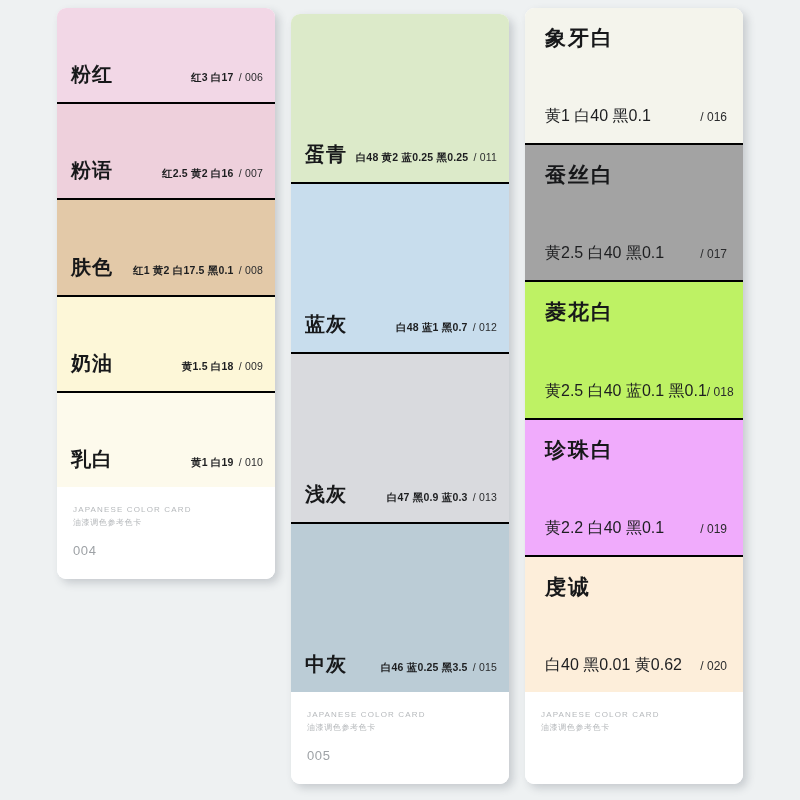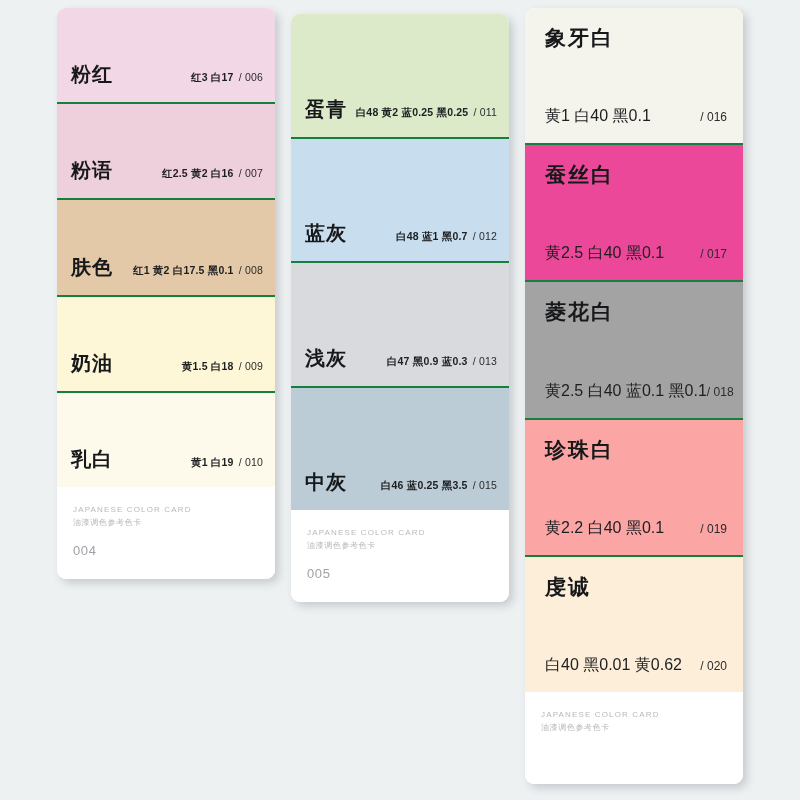--- a/index.html
+++ b/index.html
@@ -28,32 +28,32 @@
     position: relative;
     width: 218px;
     background: #ffffff;
     border-radius: 9px;
     box-shadow: 4px 4px 9px rgba(60,70,80,0.22);
     overflow: hidden;
     display: flex;
     flex-direction: column;
   }
   .card.col1 { margin-top: 0px;  height: 571px; }
-  .card.col2 { margin-top: 6px;  height: 588px; }
+  .card.col2 { margin-top: 6px;  height: 770px; }
   .card.col3 { margin-top: 0px;  height: 776px; }
 
   .swatches {
     display: flex;
     flex-direction: column;
     flex: 1 1 auto;
   }
   .swatch {
     position: relative;
     flex: 1 1 0;
-    border-bottom: 2px solid #15803d;
+    border-bottom: 2px solid #000000;
     box-sizing: border-box;
   }
   .swatch:last-child { border-bottom: none; }
 
   
   .layout-a .row {
     position: absolute;
     left: 14px;
     right: 12px;
     bottom: 14px;
@@ -220,35 +220,35 @@
     </div>
     <div class="card col3">
       <div class="swatches">
         <div class="swatch layout-b" style="background: rgb(244, 244, 236);">
           <div class="name">象牙白</div>
           <div class="row">
             <div class="formula">黄1 白40 黑0.1</div>
             <div class="code">/ 016</div>
           </div>
         </div>
-        <div class="swatch layout-b" style="background: #ec4899;">
+        <div class="swatch layout-b" style="background: #a3a3a3;">
           <div class="name">蚕丝白</div>
           <div class="row">
             <div class="formula">黄2.5 白40 黑0.1</div>
             <div class="code">/ 017</div>
           </div>
         </div>
-        <div class="swatch layout-b" style="background: #a3a3a3;">
+        <div class="swatch layout-b" style="background: #bef264;">
           <div class="name">菱花白</div>
           <div class="row">
             <div class="formula">黄2.5 白40 蓝0.1 黑0.1</div>
             <div class="code">/ 018</div>
           </div>
         </div>
-        <div class="swatch layout-b" style="background: #fca5a5;">
+        <div class="swatch layout-b" style="background: #f0abfc;">
           <div class="name">珍珠白</div>
           <div class="row">
             <div class="formula">黄2.2 白40 黑0.1</div>
             <div class="code">/ 019</div>
           </div>
         </div>
         <div class="swatch layout-b" style="background: rgb(253, 238, 218);">
           <div class="name">虔诚</div>
           <div class="row">
             <div class="formula">白40 黑0.01 黄0.62</div>

